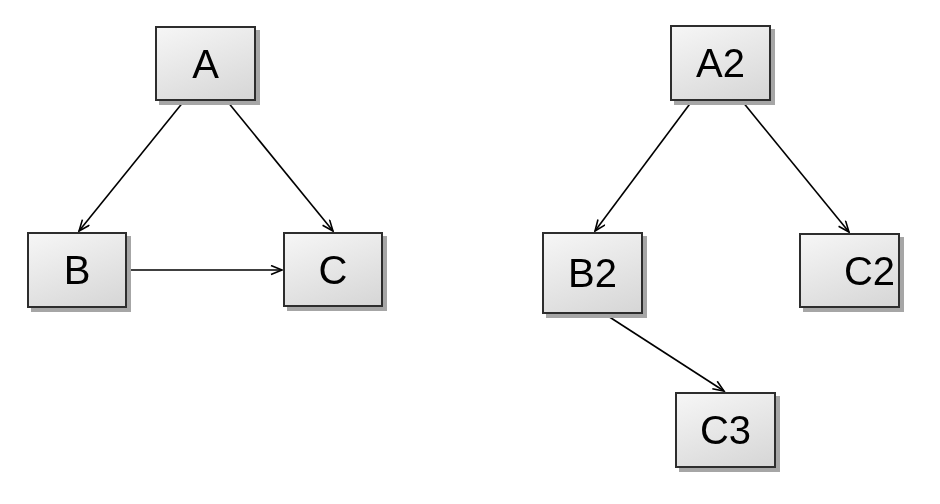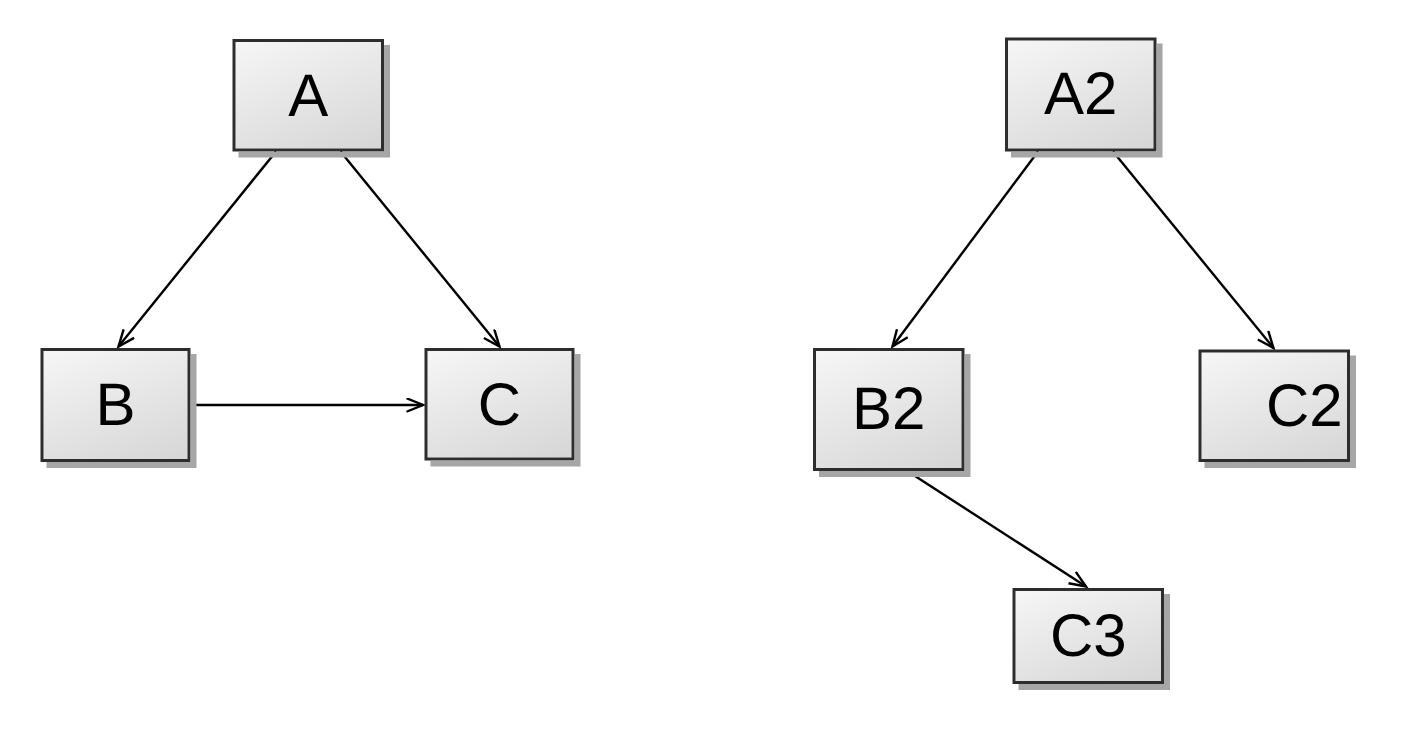--- a/index.html
+++ b/index.html
@@ -76,17 +76,17 @@
       </div>
       <div class="node" style="left: 670px; top: 25px; width: 101px; height: 76px;">
         <span class="node-label">A2</span>
       </div>
       <div class="node" style="left: 542px; top: 232px; width: 101px; height: 82px;">
         <span class="node-label">B2</span>
       </div>
       <div class="node" style="left: 799px; top: 233px; width: 101px; height: 75px; padding-left: 40px;">
         <span class="node-label">C2</span>
       </div>
-      <div class="node" style="left: 675px; top: 392px; width: 101px; height: 64px;">
+      <div class="node" style="left: 675px; top: 392px; width: 101px; height: 76px;">
         <span class="node-label">C3</span>
       </div>
     </div>
 </div>
 
 </body></html>

